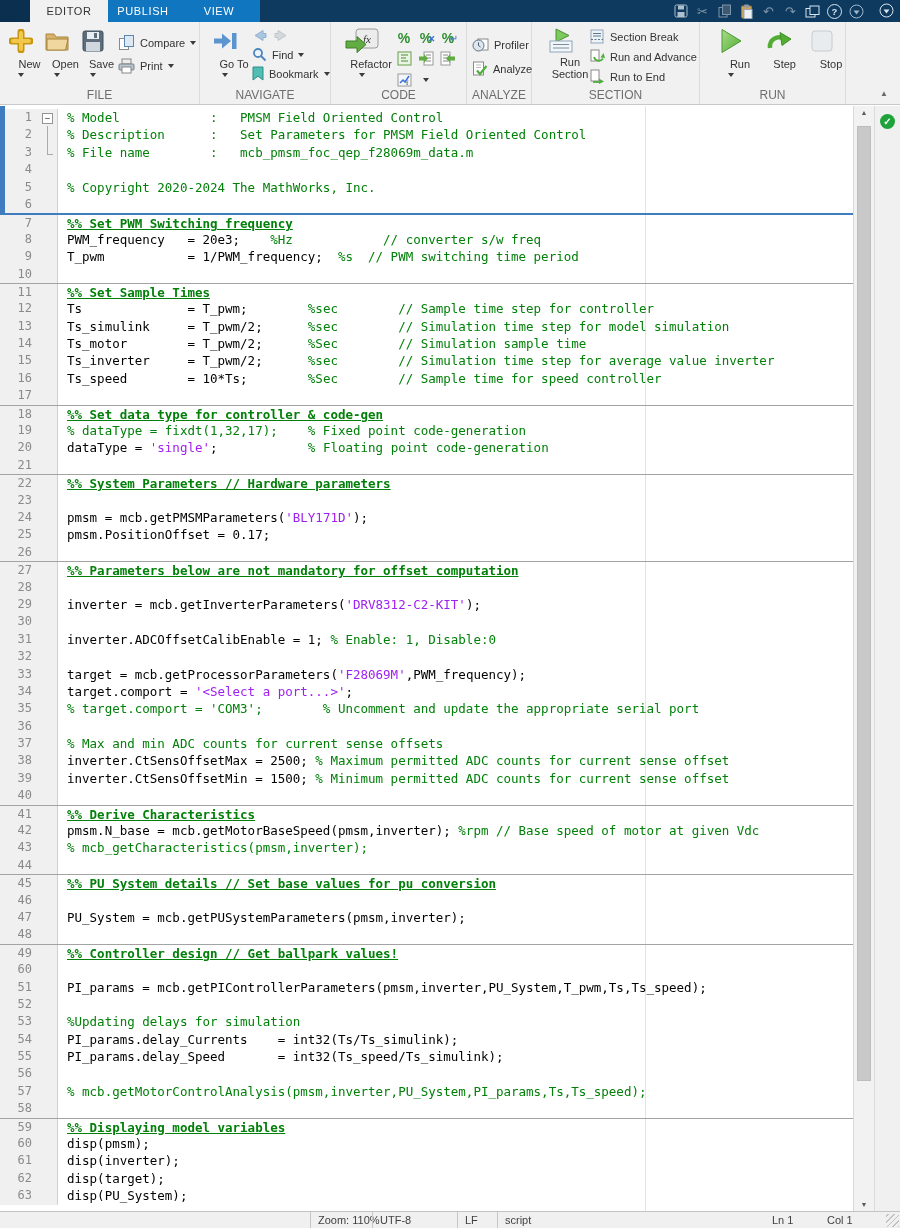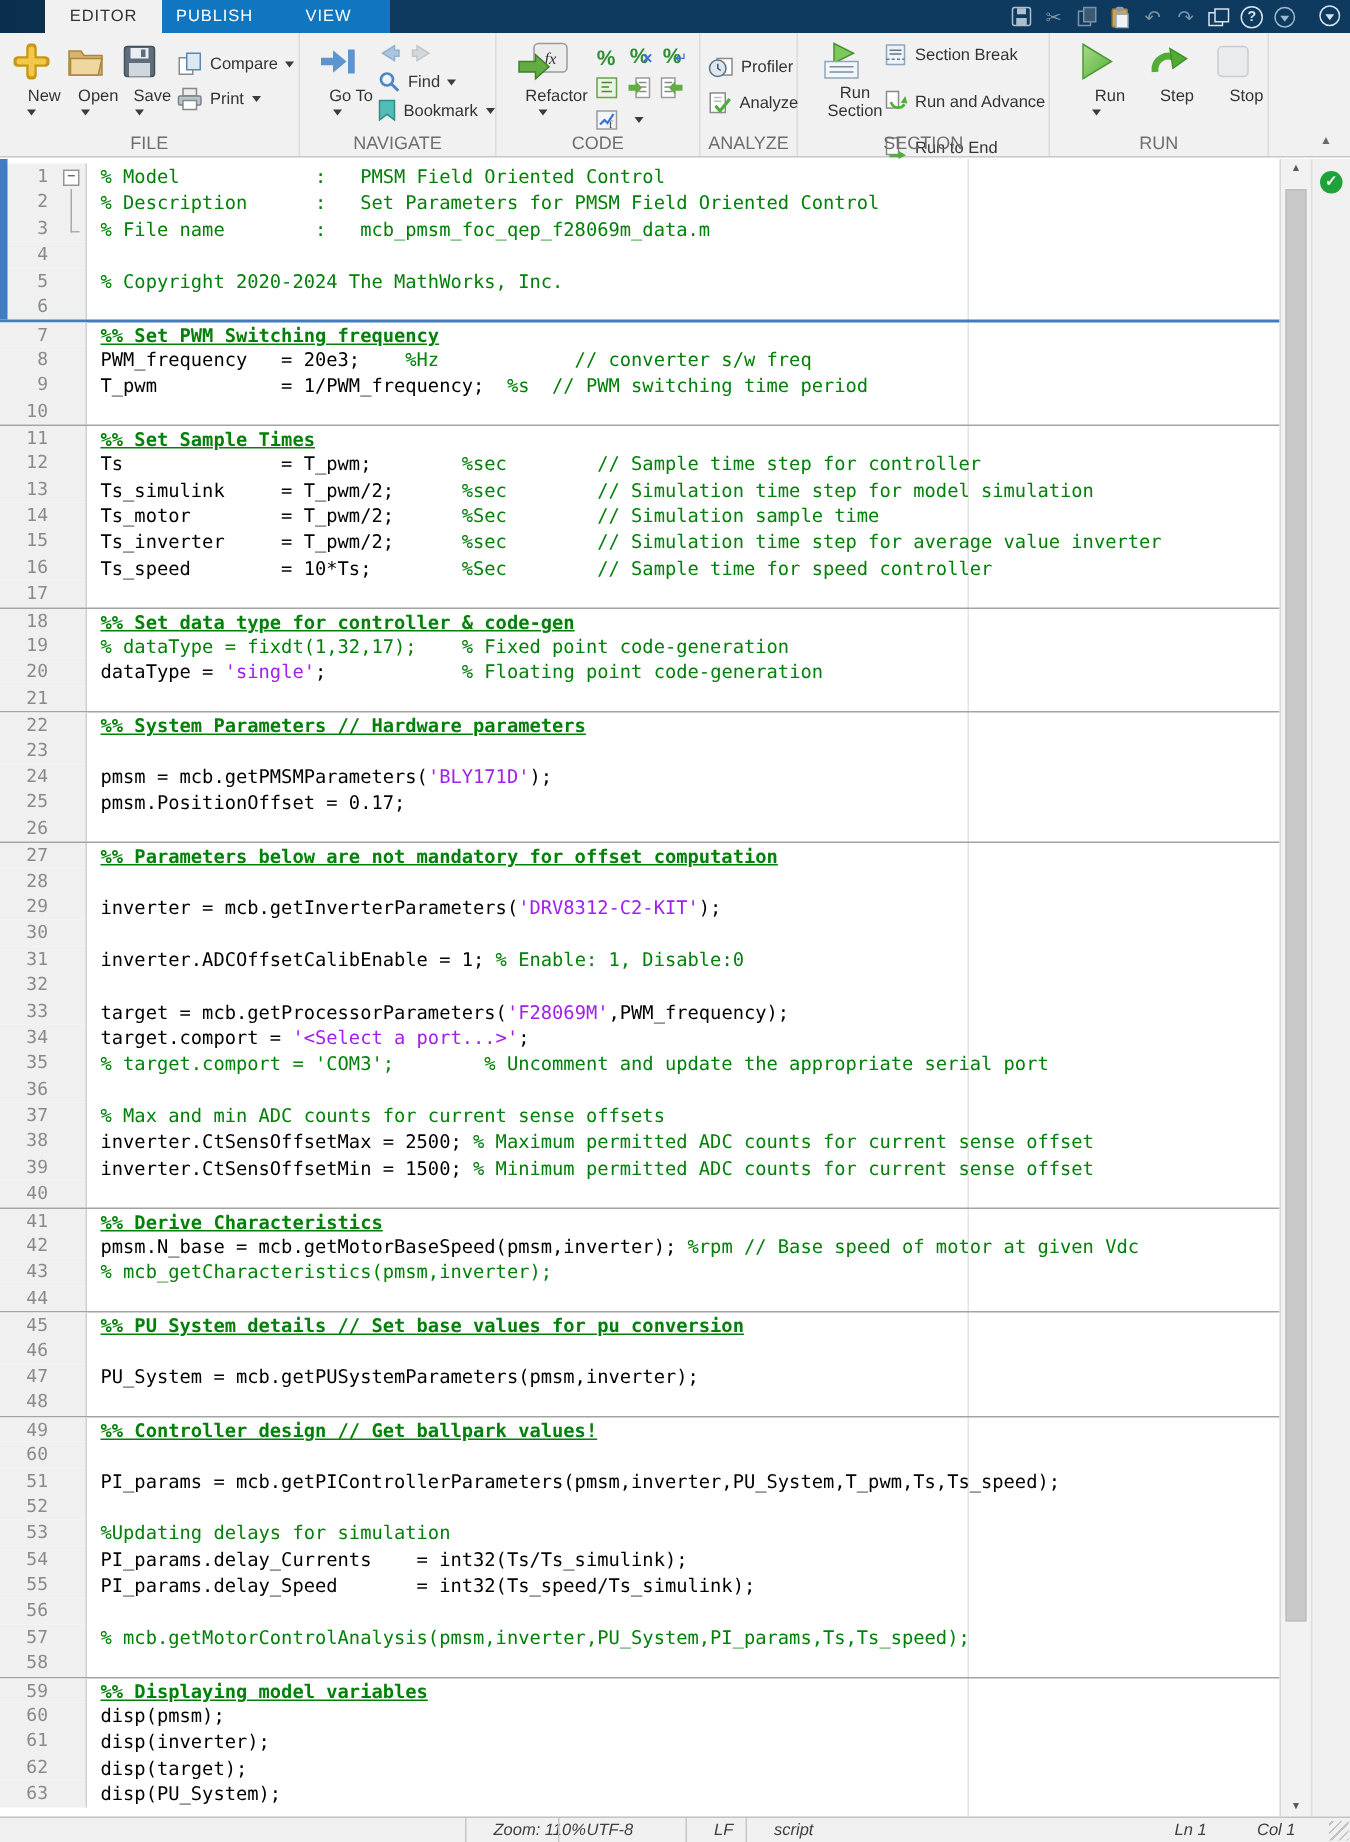--- a/index.html
+++ b/index.html
@@ -62,22 +62,22 @@
   .sb-arrow{position:absolute;left:0;right:0;text-align:center;font-size:7px;color:#5a5a5a;}
   .sb-thumb{position:absolute;left:3px;width:14px;top:20px;height:955px;background:#c9c9c9;border:1px solid #bdbdbd;box-sizing:border-box;}
   .indicator-strip{position:absolute;top:0;bottom:0;right:0;width:26px;background:#f0f0f0;
                    border-left:1px solid #dcdcdc;box-sizing:border-box;}
   .check-circle{position:absolute;top:8px;left:5px;width:15px;height:15px;border-radius:50%;
                 background:#1fa23a;color:#fff;font-size:10px;font-weight:bold;text-align:center;line-height:15px;}
 
   
   .statusbar{position:absolute;left:0;top:1211px;width:900px;height:17px;background:#f0f0f0;
              border-top:1px solid #c3c3c3;box-sizing:border-box;font-size:11px;color:#3f3f3f;}
-  .scell{position:absolute;top:0;height:16px;line-height:16px;padding-left:18px;
-         border-left:1px solid #c6c6c6;box-sizing:border-box;white-space:nowrap;font-style:italic;}
+  .scell{position:absolute;top:0;height:16px;line-height:16px;padding-left:7px;
+         border-left:1px solid #c6c6c6;box-sizing:border-box;white-space:nowrap;}
   .grip{position:absolute;right:1px;top:2px;width:13px;height:13px;
         background:repeating-linear-gradient(-45deg,#c2c2c2 0 1px,transparent 1px 4px);}
 
   svg{display:block;}
 </style>
 </head>
 <body>
 
 <div class="titlebar">
   <div class="tab active" style="left:30px;width:78px;">
@@ -340,21 +340,21 @@
         <span class="bicon">
           <svg width="28" height="26">
               <path d="M9 1l13 6.5L9 14z" fill="#7cc95c" stroke="#4a9130"></path>
               <rect x="3" y="13" width="22" height="11" fill="#f3f6f9" stroke="#8fa6ba"></rect>
               <path d="M6 16.5h16M6 20h16" stroke="#7b8ea0"></path>
             </svg>
         </span>
         <span class="blabel" style="margin-top:0;">Run</span>
         <span class="blabel" style="margin-top:0;">Section</span>
       </div>
-      <div class="stack" style="margin-left:6px;margin-top:3px;gap:12px;">
+      <div class="stack" style="margin-left:6px;margin-top:3px;gap:1px;">
         <div class="rowbtn">
           <span>
             <svg width="15" height="15">
                 <rect x="1" y="1" width="12" height="13" fill="#eef3f8" stroke="#8fa6ba"></rect>
                 <path d="M3 4.5h8M3 7h8" stroke="#5e7690"></path>
                 <path d="M1 10.5h12" stroke="#5e7690" stroke-dasharray="2 1.5"></path>
               </svg>
           </span>
           <span>Section Break</span>
         </div>

